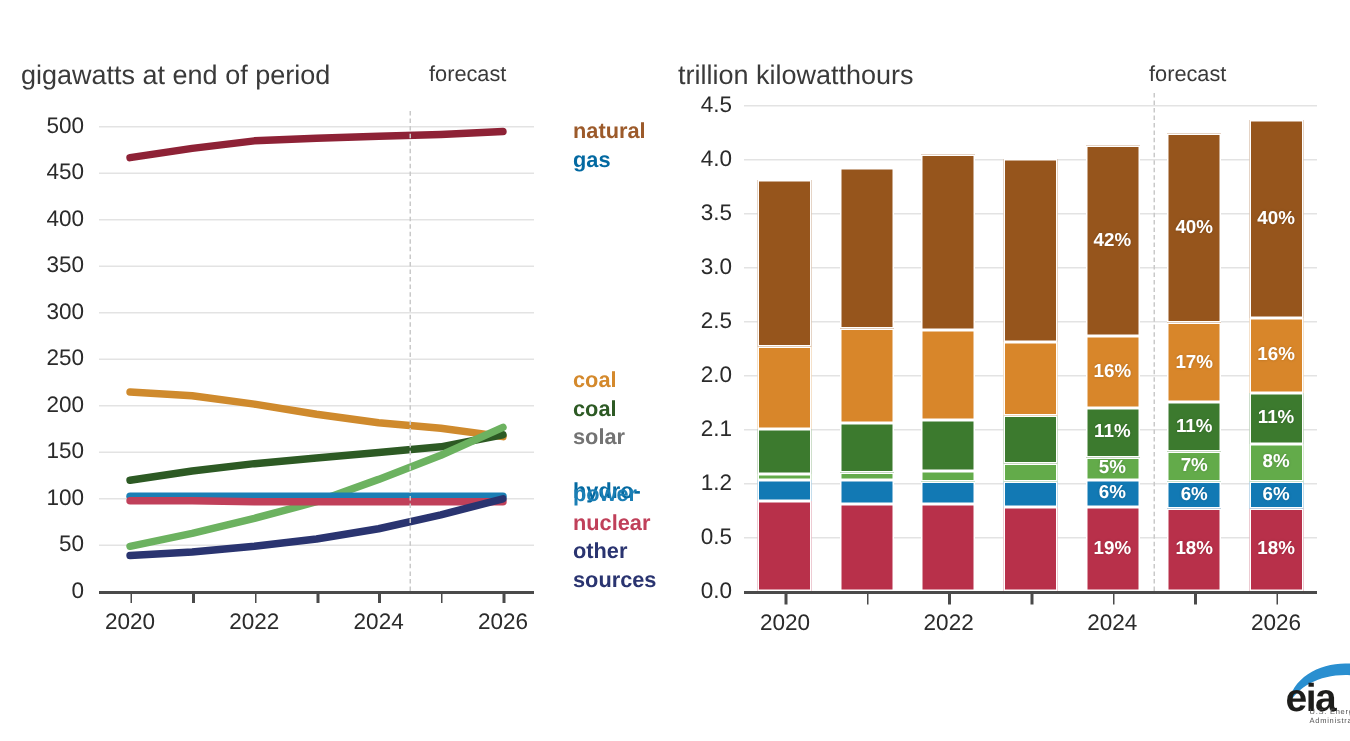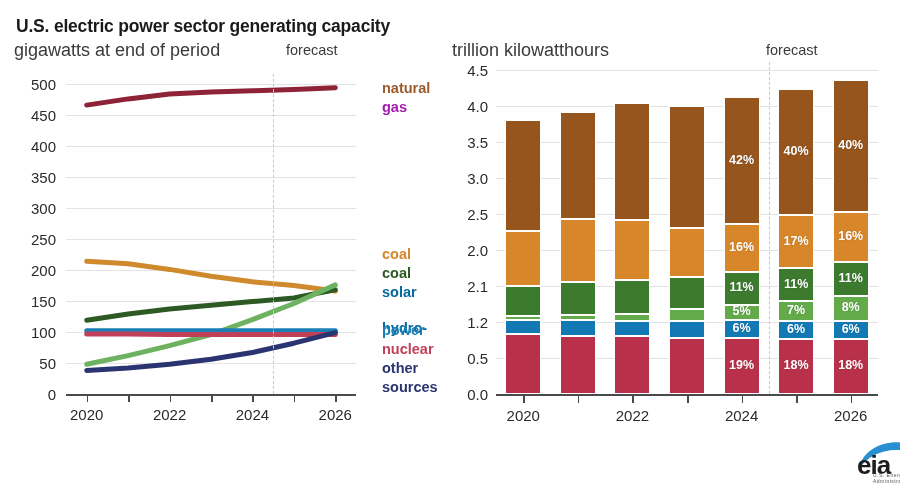--- a/index.html
+++ b/index.html
@@ -30,21 +30,20 @@
   .logo{position:absolute;}
   .logo-text{position:absolute;font-weight:bold;font-size:26px;color:#1d1d1b;letter-spacing:-1px;font-family:"Liberation Sans",sans-serif;}
   .logo-sub{position:absolute;font-size:5px;color:#555;letter-spacing:.5px;}
 </style>
 </head>
 <body>
 
 <div id="root">
 
   <div class="panel" id="panel-left">
-    <div class="chart-title" id="l-title" style="left:16px;top:16px;">U.S. electric power sector generating capacity</div>
     <div class="chart-subtitle" id="l-sub" style="left:14px;top:40px;">gigawatts at end of period</div>
     <div class="forecast-label" id="l-forecast" style="left:286px;top:42px;">forecast</div>
 
     <div class="plot" id="l-plot" style="left:66px;top:84px;width:290px;height:310px;">
         <div class="gridline" style="top: 279px;"></div>
         <div class="gridline" style="top: 248px;"></div>
         <div class="gridline" style="top: 217px;"></div>
         <div class="gridline" style="top: 186px;"></div>
         <div class="gridline" style="top: 155px;"></div>
         <div class="gridline" style="top: 124px;"></div>
@@ -76,24 +75,24 @@
         <polyline points="20.7,21.1 62.1,14.9 103.6,9.9 145.0,8.1 186.4,6.8 227.9,5.6 269.3,3.7" fill="none" stroke="#8e2236" stroke-width="5" stroke-linecap="round" stroke-linejoin="round"></polyline>
         <polyline points="20.7,177.3 62.1,179.8 103.6,185.4 145.0,192.2 186.4,197.8 227.9,201.5 269.3,207.1" fill="none" stroke="#cf8a2d" stroke-width="5" stroke-linecap="round" stroke-linejoin="round"></polyline>
         <polyline points="20.7,236.2 62.1,230.0 103.6,225.1 145.0,221.3 186.4,217.6 227.9,213.9 269.3,205.8" fill="none" stroke="#2d5a24" stroke-width="5" stroke-linecap="round" stroke-linejoin="round"></polyline>
         <polyline points="20.7,280.2 62.1,271.6 103.6,261.6 145.0,250.5 186.4,235.6 227.9,219.5 269.3,200.9" fill="none" stroke="#6cb260" stroke-width="5" stroke-linecap="round" stroke-linejoin="round"></polyline>
         <polyline points="20.7,246.8 62.1,246.8 103.6,246.8 145.0,246.8 186.4,246.8 227.9,246.8 269.3,246.8" fill="none" stroke="#1b7fb5" stroke-width="5" stroke-linecap="round" stroke-linejoin="round"></polyline>
         <polyline points="20.7,249.9 62.1,249.9 103.6,250.5 145.0,250.5 186.4,250.5 227.9,250.5 269.3,250.5" fill="none" stroke="#c0405a" stroke-width="5" stroke-linecap="round" stroke-linejoin="round"></polyline>
         <polyline points="20.7,286.4 62.1,284.0 103.6,280.2 145.0,275.3 186.4,268.5 227.9,259.2 269.3,248.6" fill="none" stroke="#2a3470" stroke-width="5" stroke-linecap="round" stroke-linejoin="round"></polyline>
       </svg>
     <div id="l-legend">
         <div class="legend-item" style="left: 382px; top: 80px; color: rgb(156, 90, 42);">natural</div>
-        <div class="legend-item" style="left: 382px; top: 99px; color: #a21caf;">gas</div>
+        <div class="legend-item" style="left: 382px; top: 99px; color: #0369a1;">gas</div>
         <div class="legend-item" style="left: 382px; top: 246px; color: rgb(212, 137, 44);">coal</div>
         <div class="legend-item" style="left: 382px; top: 265px; color: rgb(45, 90, 36);">coal</div>
-        <div class="legend-item" style="left: 382px; top: 284px; color: #0369a1;">solar</div>
+        <div class="legend-item" style="left: 382px; top: 284px; color: #737373;">solar</div>
         <div class="legend-item" style="left: 382px; top: 320px; color: #0369a1;">hydro-</div>
         <div class="legend-item" style="left: 382px; top: 322px; color: rgb(27, 127, 181);">power</div>
         <div class="legend-item" style="left: 382px; top: 341px; color: rgb(192, 64, 90);">nuclear</div>
         <div class="legend-item" style="left: 382px; top: 360px; color: rgb(42, 52, 112);">other</div>
         <div class="legend-item" style="left: 382px; top: 379px; color: rgb(42, 52, 112);">sources</div>
       </div>
   <div class="divider" style="left: 273.143px; top: 74px; height: 320px;"></div>
       <div class="axis-line" style="left: 66px; top: 394px; width: 290px; height: 2px;"></div>
       <div class="tickmark" style="left: 86.7143px; top: 396px; height: 6px;"></div>
       <div class="tickmark" style="left: 128.143px; top: 396px; height: 6px;"></div>

